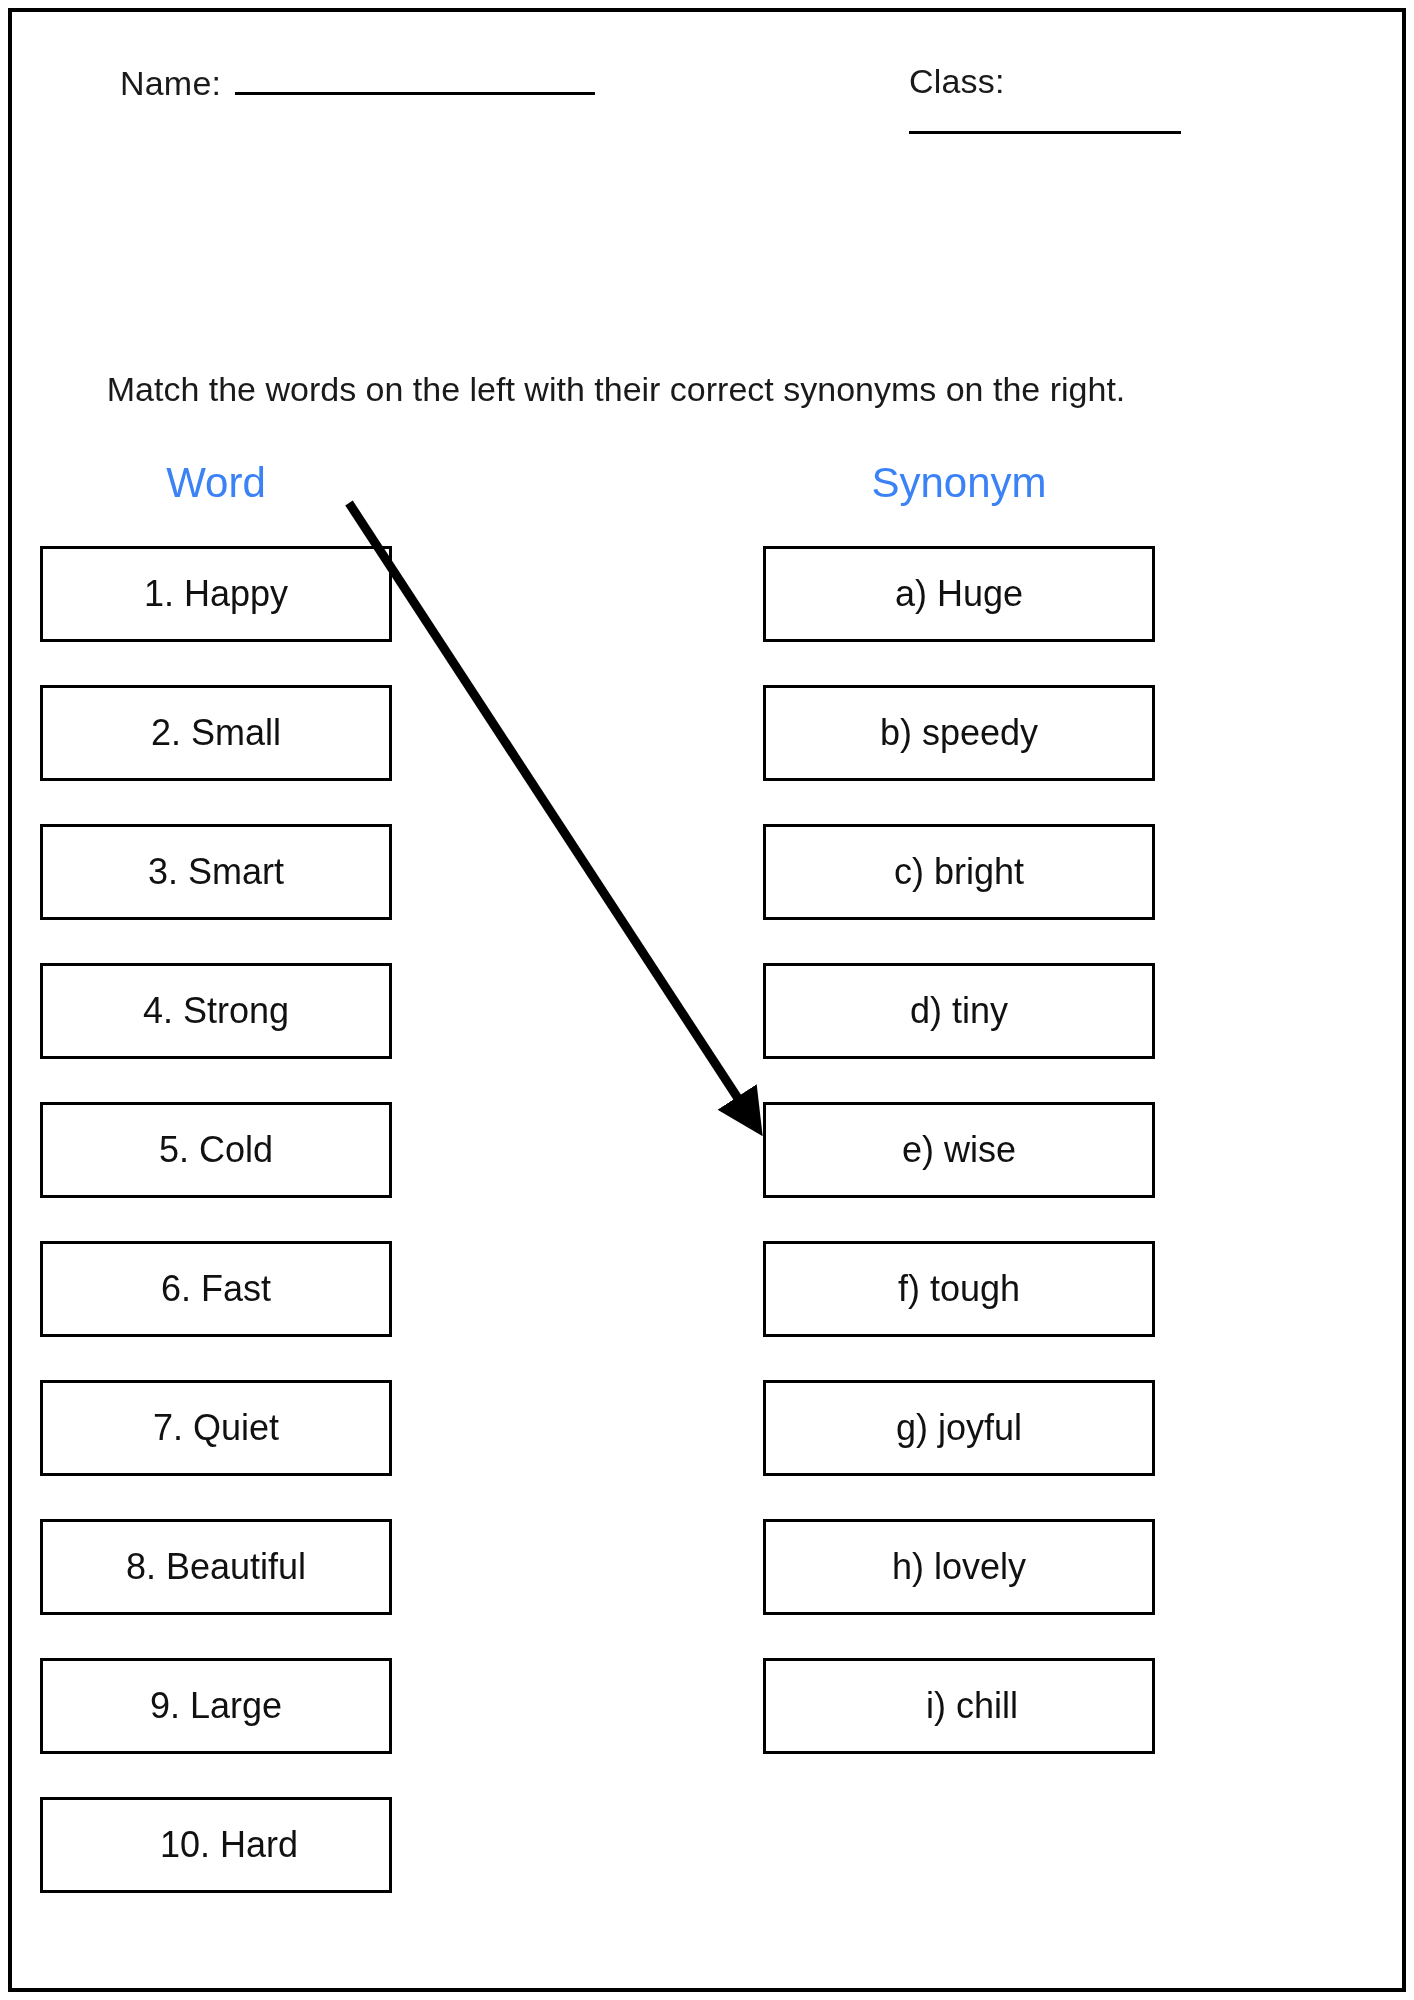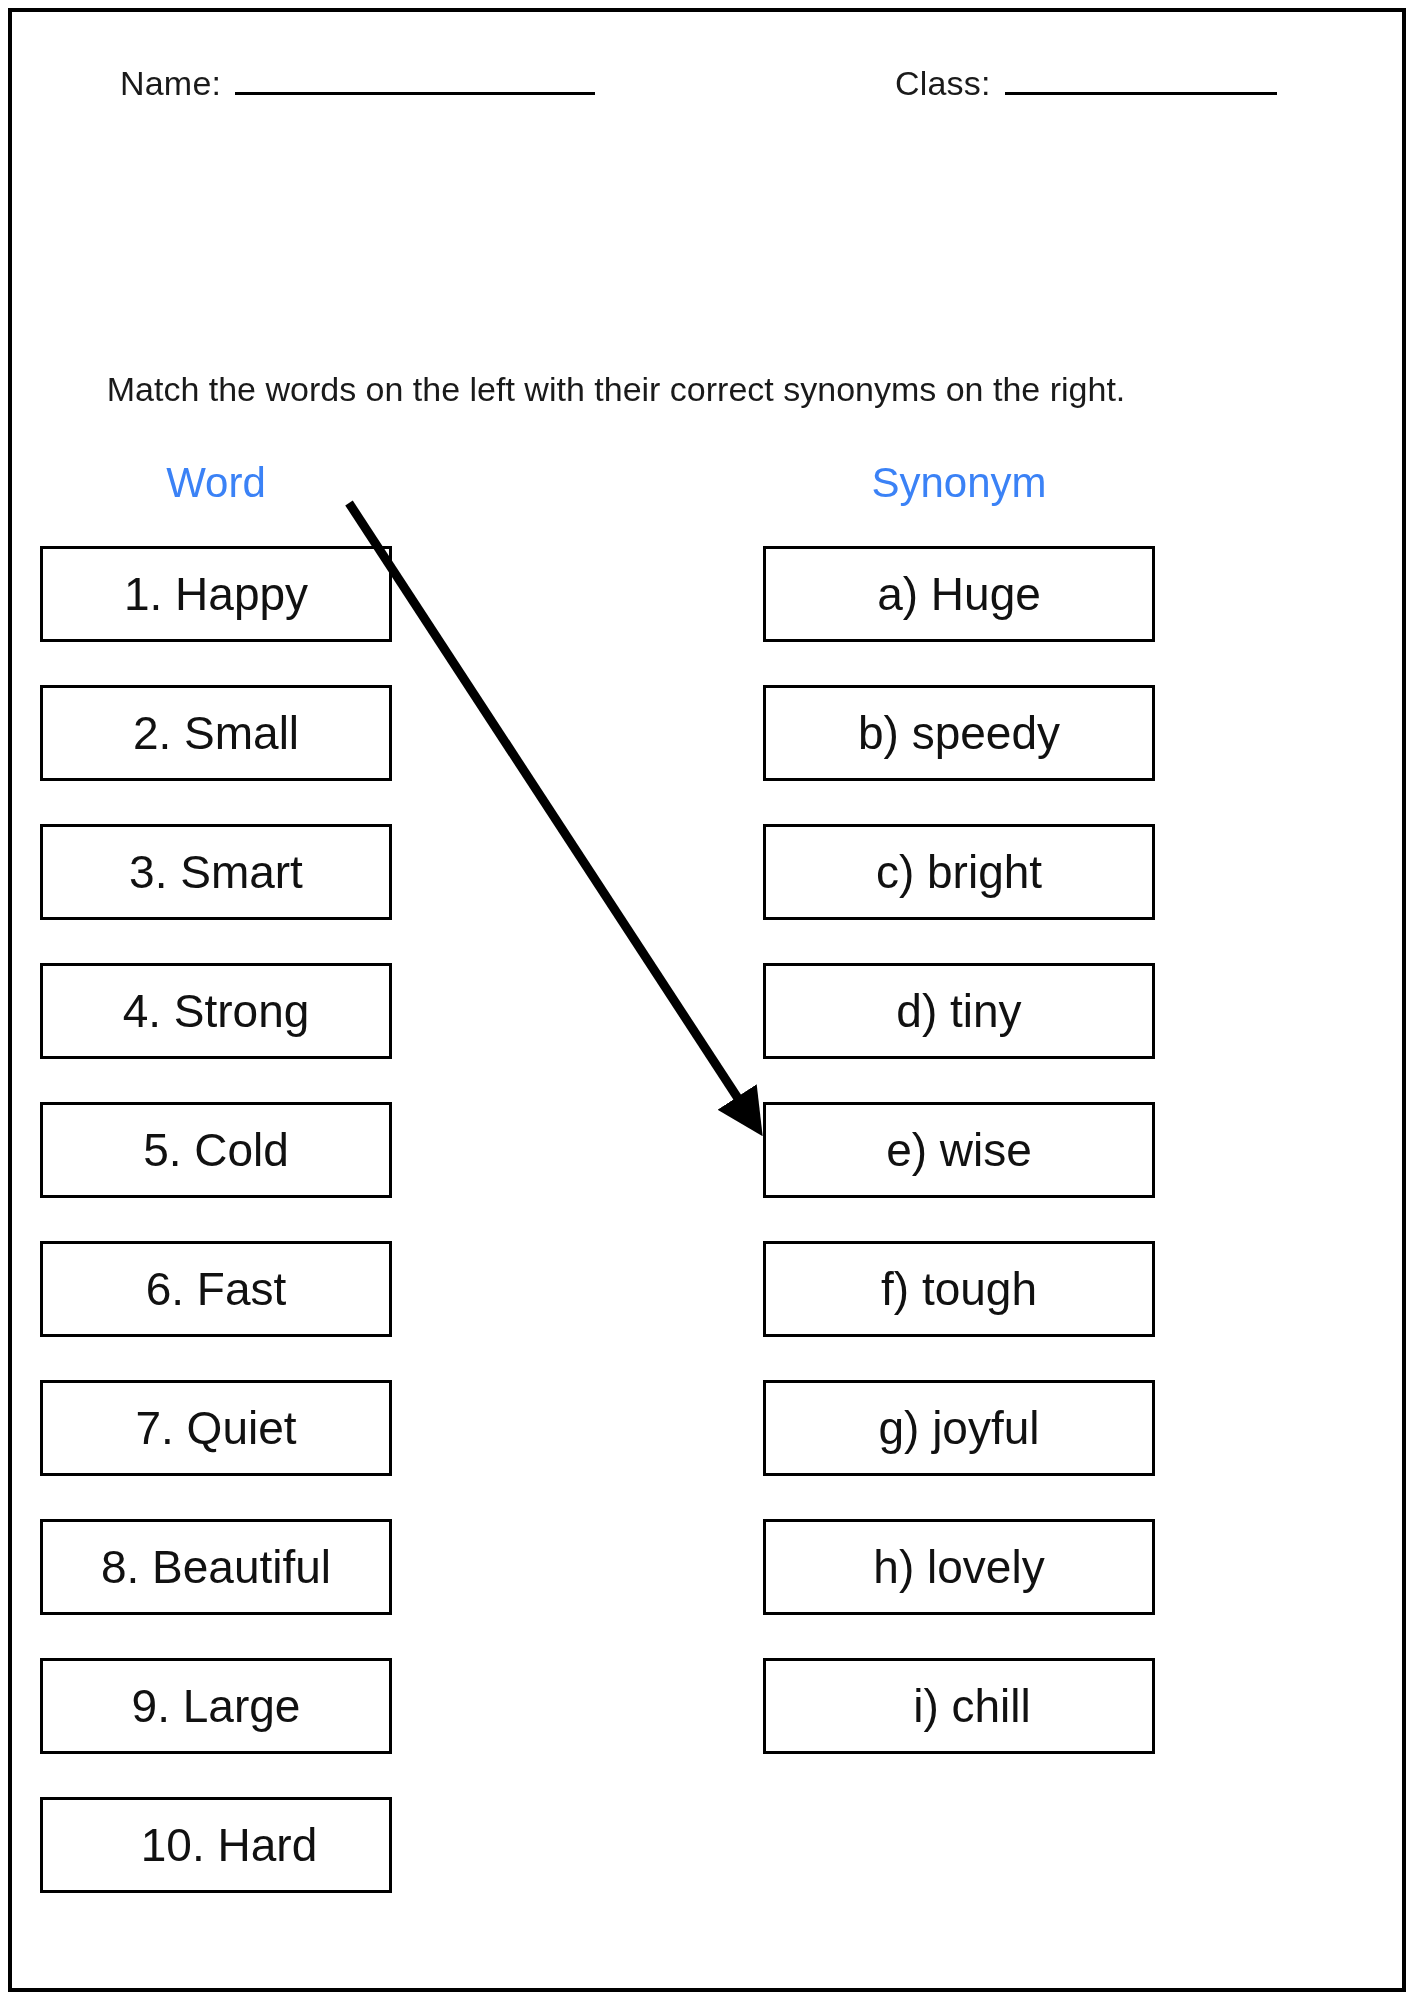--- a/index.html
+++ b/index.html
@@ -51,21 +51,21 @@
     letter-spacing: 0.2px;
   }
   .meta-field .meta-line {
     display: inline-block;
     border-bottom: 3px solid #000000;
     margin-left: 14px;
     height: 30px;
   }
   .meta-name { left: 120px; top: 0; }
   .meta-name .meta-line { width: 360px; }
-  .meta-class { left: 895px; top: 0; }
+  .meta-class { left: 895px; top: 0; flex-direction: column; }
   .meta-class .meta-line { width: 272px; }
 
   
   .title {
     position: absolute;
     left: 0;
     top: 178px;
     width: 1414px;
     text-align: center;
     font-family: "DejaVu Sans", sans-serif;
@@ -121,21 +121,21 @@
   .item-box {
     box-sizing: border-box;
     height: 96px;
     margin-bottom: 43px;
     border: 3px solid #000000;
     background: #ffffff;
     display: flex;
     align-items: center;
     justify-content: center;
     font-family: "Liberation Sans", sans-serif;
-    font-size: 46px;
+    font-size: 36px;
     color: #111111;
     padding: 0 14px;
   }
   .col.left .item-box { justify-content: center; }
   .col.right .item-box { justify-content: center; }
   .item-box:last-child { margin-bottom: 0; padding-left: 40px; }
 
   
   .connector-layer {
     position: absolute;

